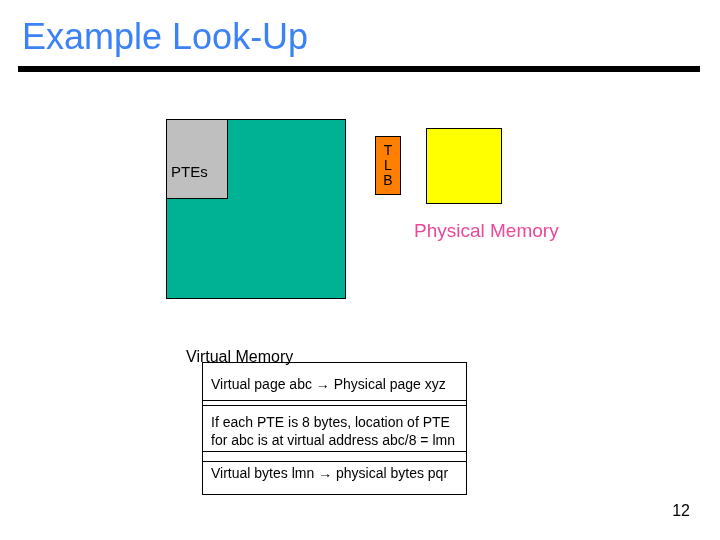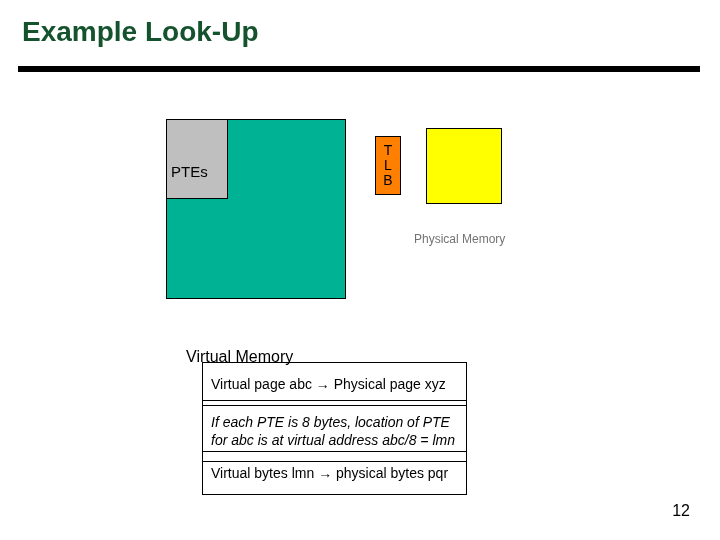--- a/index.html
+++ b/index.html
@@ -8,23 +8,22 @@
     width: 720px;
     height: 540px;
     background: #ffffff;
     font-family: Arial, Helvetica, sans-serif;
     position: relative;
   }
   .slide-title {
     position: absolute;
     left: 22px;
     top: 16px;
-    font-size: 28px;
-    color: #14532d;
-    font-weight: bold;
+    font-size: 36px;
+    color: #3b82f6;
   }
   .title-rule {
     position: absolute;
     left: 18px;
     top: 66px;
     width: 682px;
     height: 0;
     border-top: 6px solid #000;
   }
   .vm-box {
@@ -80,23 +79,22 @@
     width: 76px;
     height: 76px;
     background: #ffff00;
     border: 1px solid #000;
     box-sizing: border-box;
   }
   .pmem-label {
     position: absolute;
     left: 414px;
     top: 220px;
-    font-size: 12px;
-    color: #737373;
-    margin-top: 12px;
+    font-size: 19px;
+    color: #ec4899;
   }
   .vm-label {
     position: absolute;
     left: 186px;
     top: 315px;
     font-size: 16px;
     color: #000;
     margin-top: 33px;
   }
   .explain-box {
@@ -104,21 +102,21 @@
     left: 202px;
     width: 265px;
     border: 1px solid #000;
     box-sizing: border-box;
     padding: 12px 8px;
     font-size: 14px;
     color: #000;
     line-height: 1.3;
   }
   .box1 { top: 362px; }
-  .box2 { top: 400px; font-style: italic; }
+  .box2 { top: 400px; }
   .box3 { top: 451px; }
   .arrow {
     display: inline-block;
     font-family: Arial, sans-serif;
   }
   .page-num {
     position: absolute;
     right: 30px;
     bottom: 20px;
     font-size: 16px;

